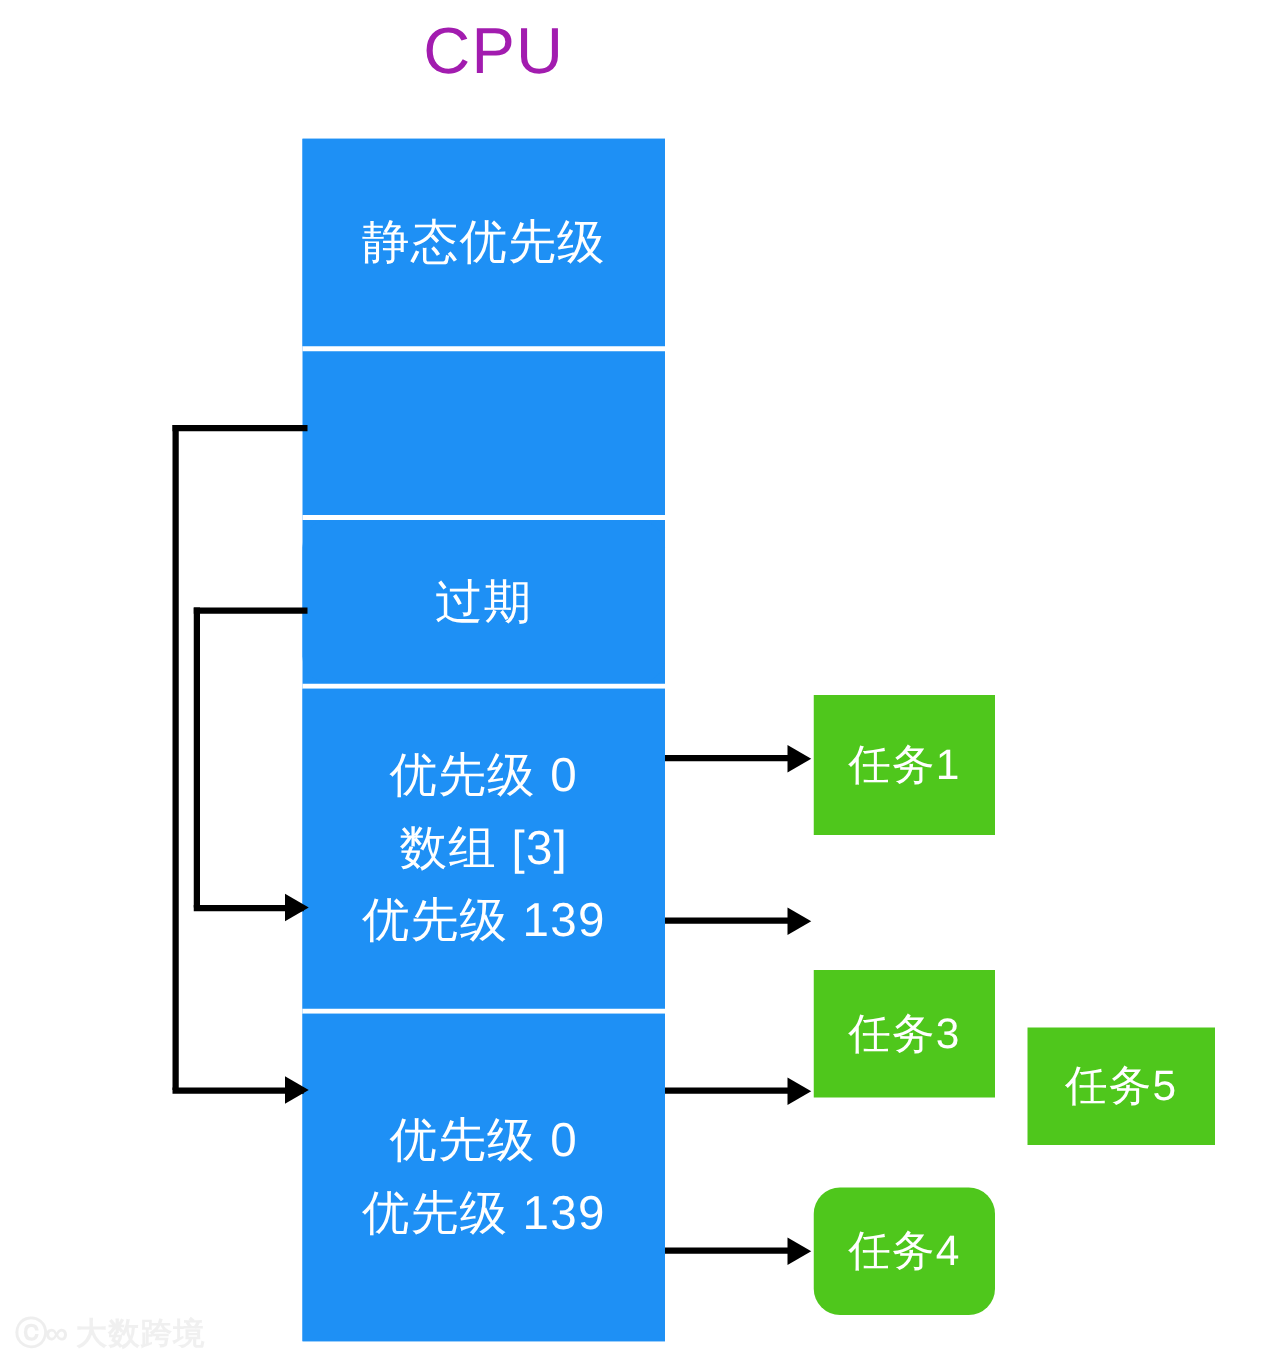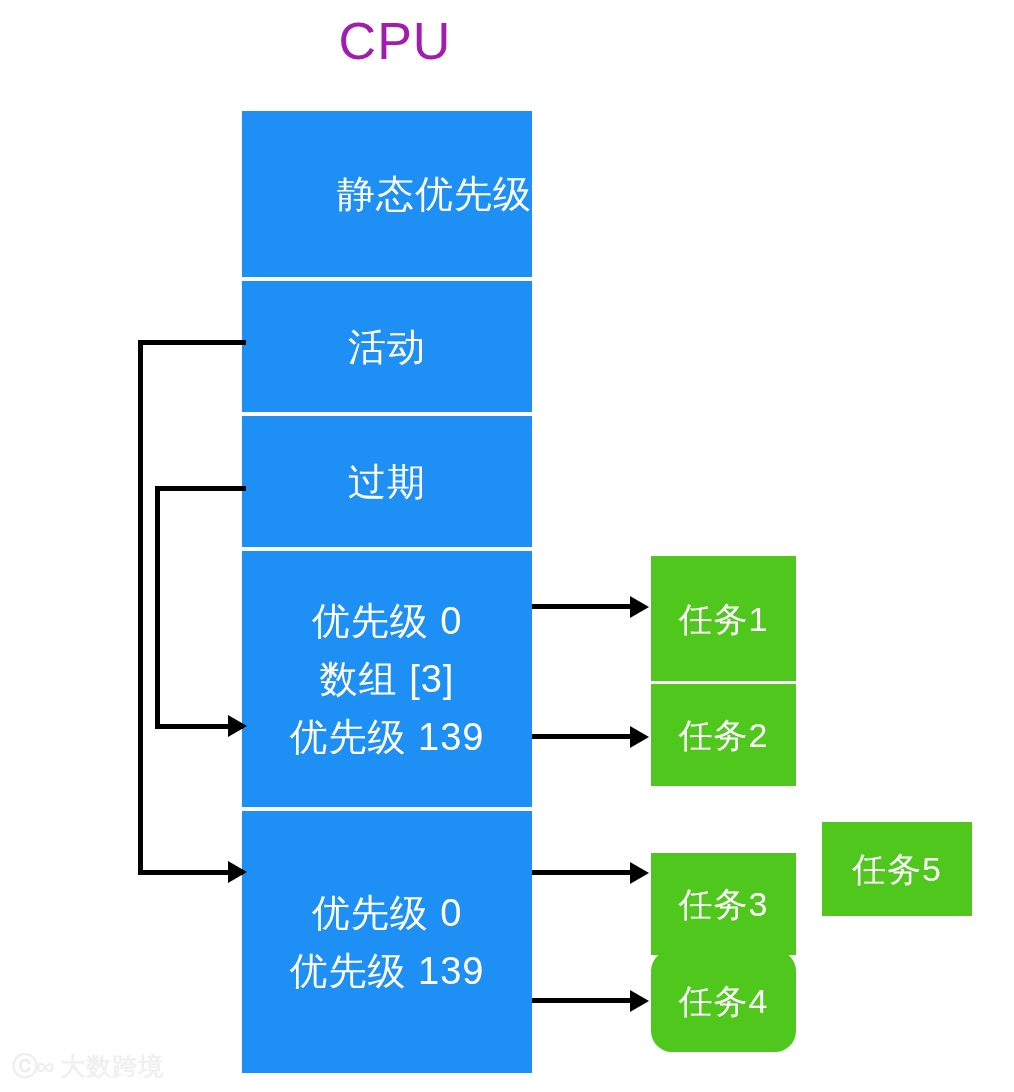--- a/index.html
+++ b/index.html
@@ -132,28 +132,25 @@
 </style>
 </head>
 <body>
 
 <div id="canvas">
 
   <div id="cpu-title">CPU</div>
 
   <div id="runqueue-column">
 
-    <div class="rq-section" style="top:0px; height:166px;align-items:flex-end;">
+    <div class="rq-section" style="top:0px; height:166px;">
       <span class="rq-line">静态优先级</span>
     </div>
     <div class="rq-divider" style="top:166px;"></div>
 
-    <div class="rq-section" style="top:170px; height:131px;">
-      <span class="rq-line">活动</span>
-    </div>
     <div class="rq-divider" style="top:301px;"></div>
 
     <div class="rq-section" style="top:305px; height:131px;border-radius:22px;">
       <span class="rq-line">过期</span>
     </div>
     <div class="rq-divider" style="top:436px;"></div>
 
     <div class="rq-section" style="top:440px; height:256px;">
       <span class="rq-line">优先级 0</span>
       <span class="rq-line">数组 [3]</span>
@@ -182,29 +179,26 @@
 
   <div class="h-line" style="left:532px; top:734px; width:102px;"></div>
   <div class="arrow-head" style="left:630px; top:726px;"></div>
 
   <div class="h-line" style="left:532px; top:870px; width:102px;"></div>
   <div class="arrow-head" style="left:630px; top:862px;"></div>
 
   <div class="h-line" style="left:532px; top:998px; width:102px;"></div>
   <div class="arrow-head" style="left:630px; top:990px;"></div>
 
-  <div class="task-box" style="left:651px; top:556px; width:145px; height:125px;">
+  <div class="task-box" style="left:651px; top:556px; width:145px; height:112px;">
     <span>任务1</span>
   </div>
 
-  <div class="task-box" style="left:651px; top:684px; width:145px; height:102px;">
-    <span>任务2</span>
-  </div>
-
-  <div class="task-box" style="left:651px; top:853px; width:145px; height:102px;">
+
+  <div class="task-box" style="left:651px; top:776px; width:145px; height:102px;">
     <span>任务3</span>
   </div>
 
   <div class="task-box" style="left:651px; top:950px; width:145px; height:102px;border-radius:21px;">
     <span>任务4</span>
   </div>
 
   <div class="task-box" style="left:822px; top:822px; width:150px; height:94px;">
     <span>任务5</span>
   </div>

